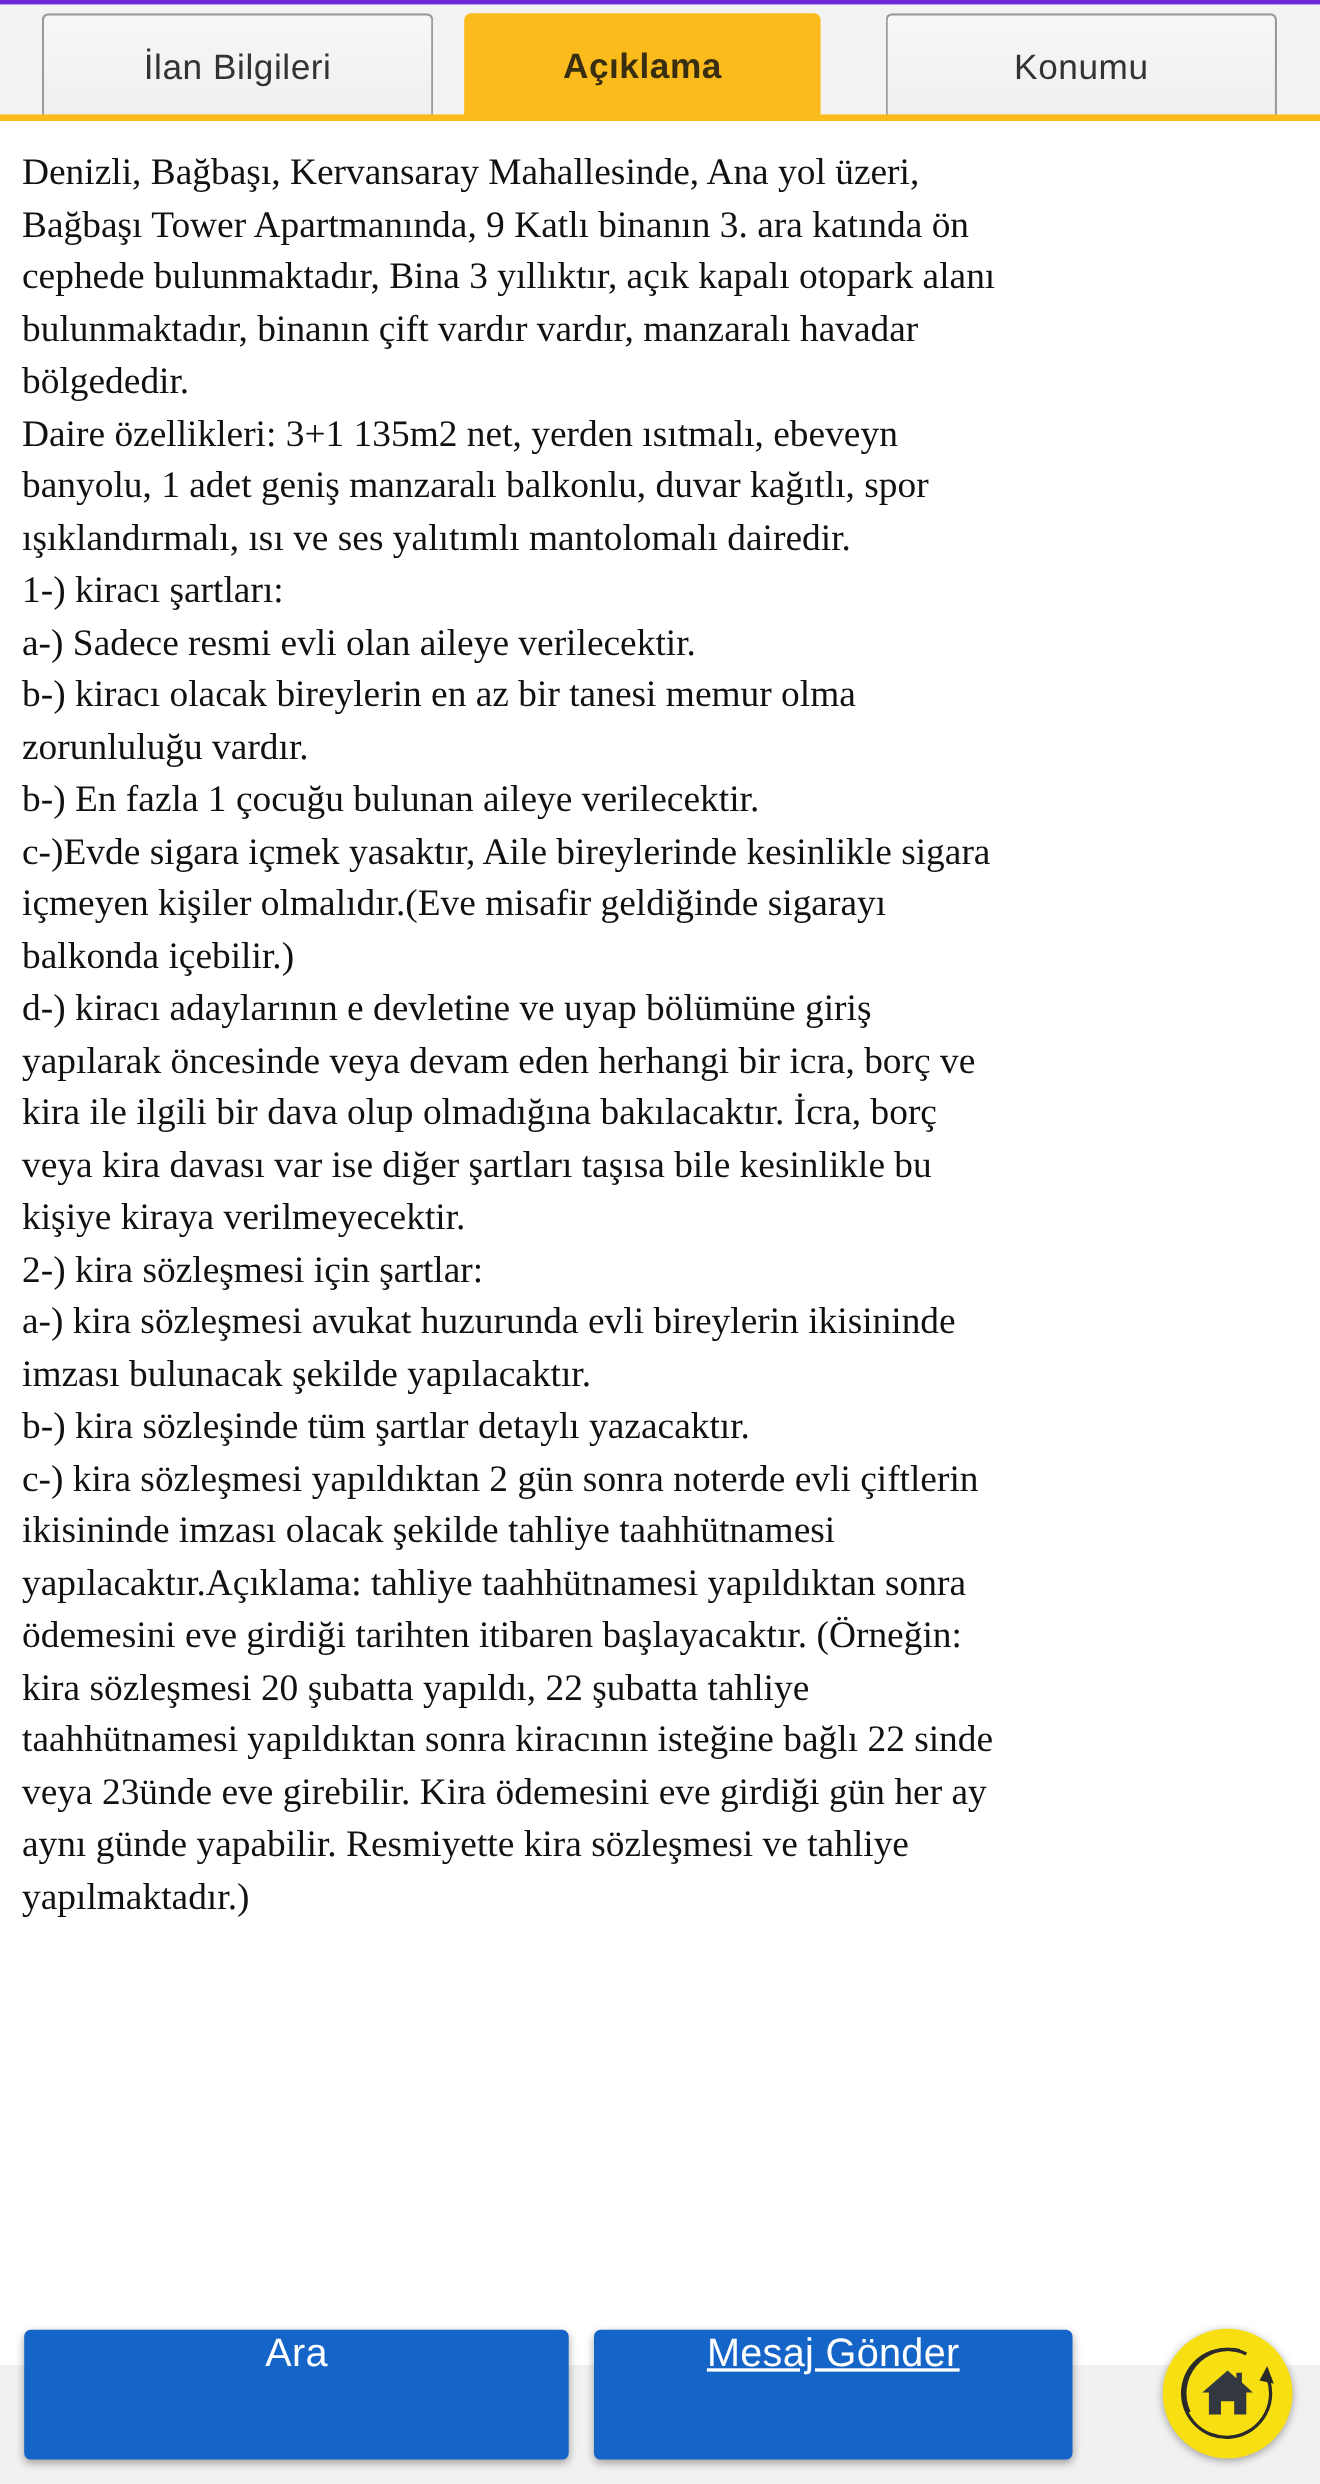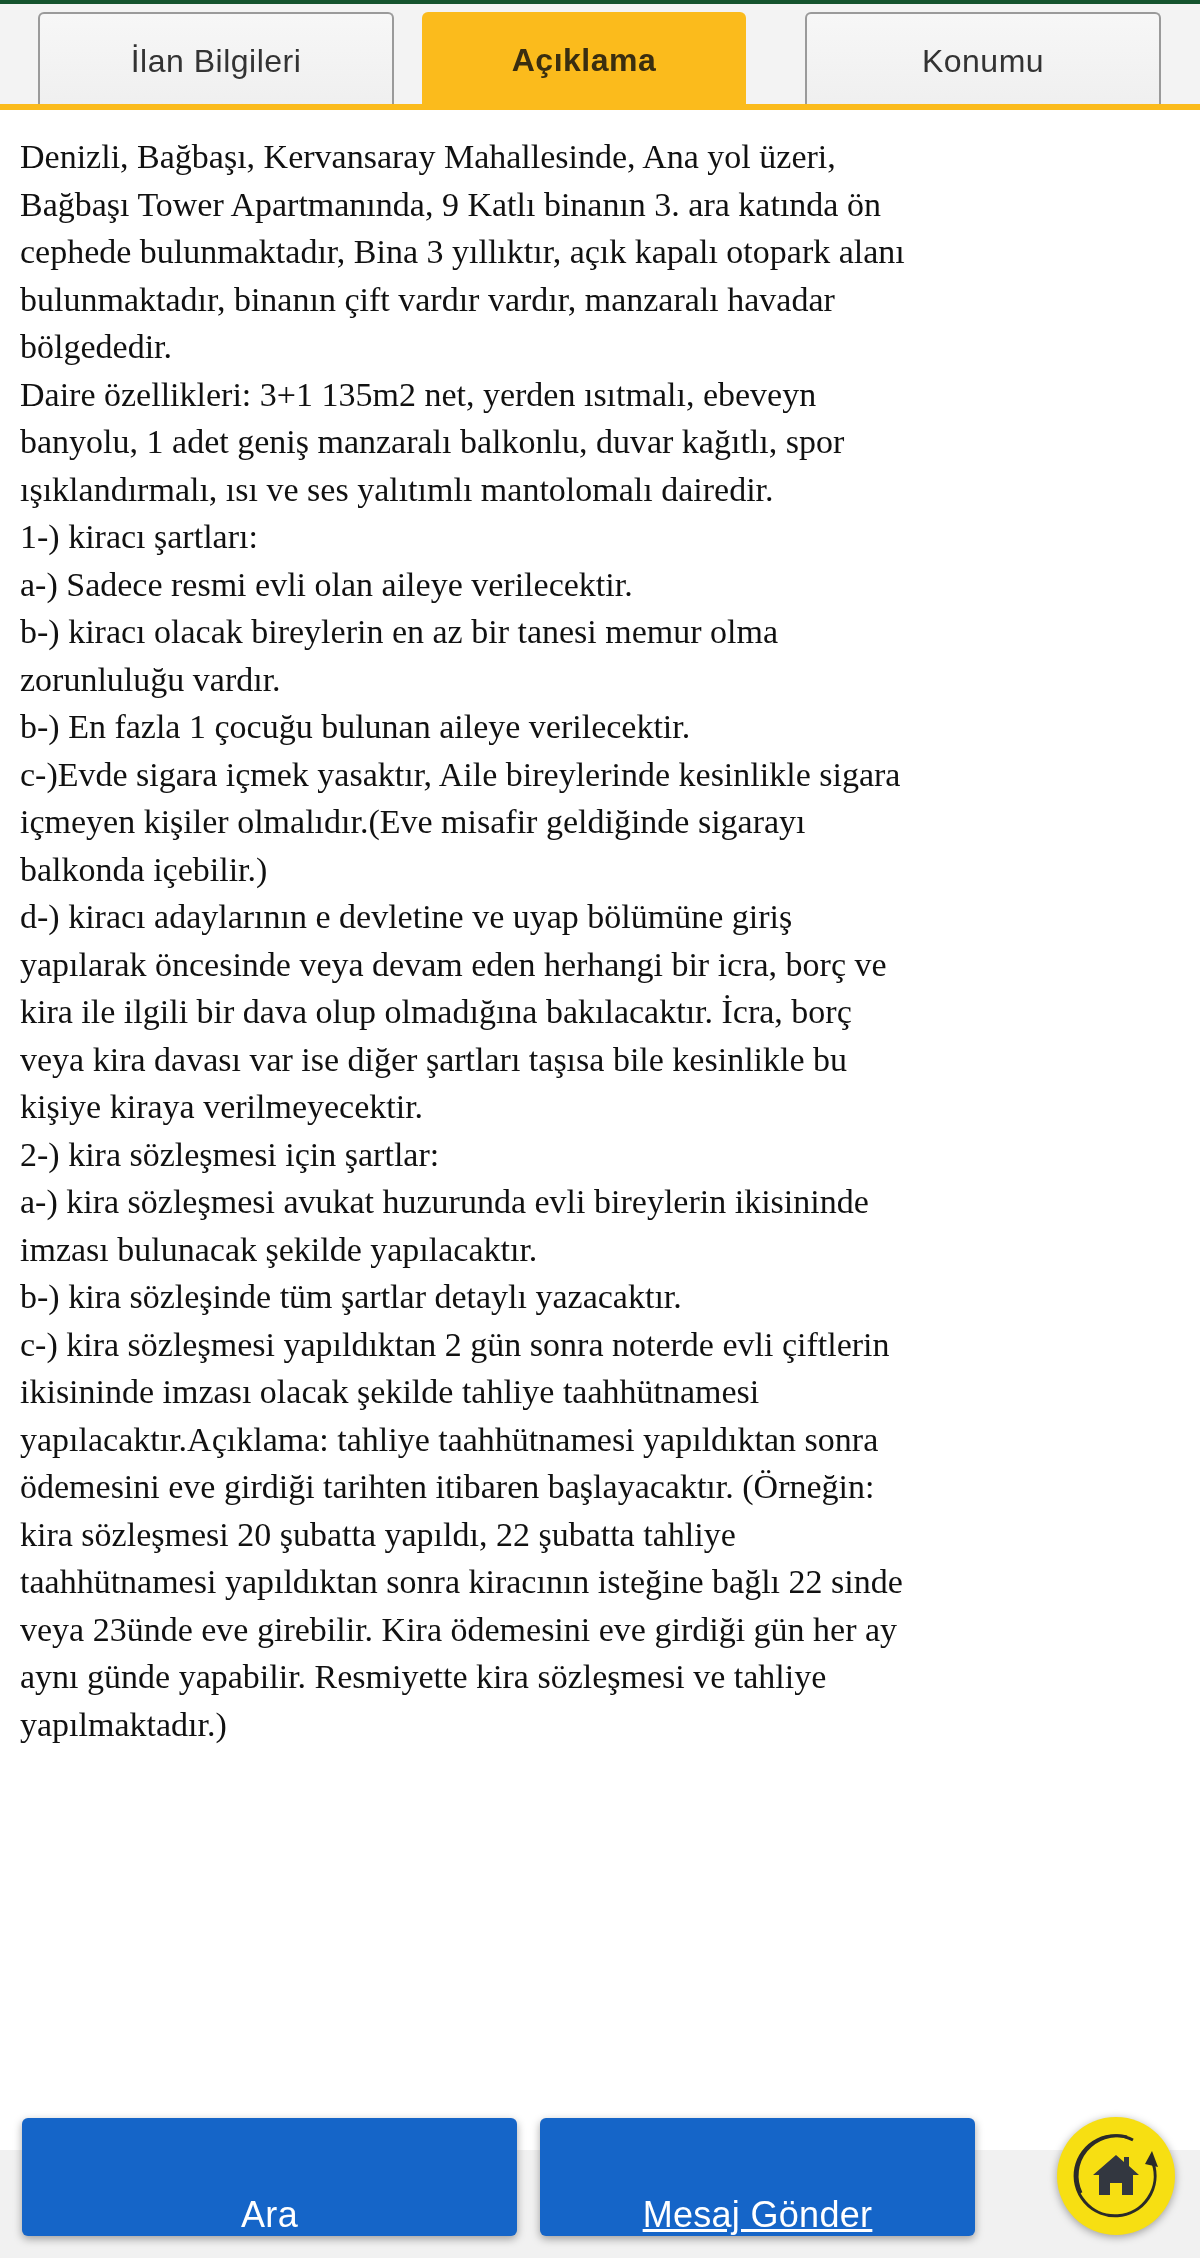--- a/index.html
+++ b/index.html
@@ -4,21 +4,21 @@
 <style>
   html, body { margin: 0; padding: 0; }
   body {
     width: 1200px; height: 2258px; position: relative; overflow: hidden;
     background: #ffffff;
     font-family: "Liberation Sans", sans-serif;
   }
   .topbar {
     position: absolute; left: 0; top: 0; width: 1200px; height: 104px;
     background: #f3f3f3;
-    border-top: 4px solid #14532d;
+    border-top: 4px solid #6d28d9;
     box-sizing: border-box;
   }
   .tab {
     position: absolute; top: 8px; height: 96px;
     box-sizing: border-box;
     border: 2px solid #9a9a9a; border-bottom: none;
     border-radius: 6px 6px 0 0;
     background: linear-gradient(#f7f7f7, #efefef);
     display: flex; align-items: center; justify-content: center;
     font-size: 32px; color: #333333; letter-spacing: 0.5px;
@@ -39,21 +39,21 @@
   .content p { margin: 0; white-space: nowrap; }
   .bottombar {
     position: absolute; left: 0; top: 2150px; width: 1200px; height: 108px;
     background: #f1f1f1;
   }
   .btn {
     position: absolute; top: 2118px; height: 118px;
     background: #1565c8; color: #ffffff;
     border-radius: 6px;
     box-shadow: 0 3px 8px rgba(0,0,0,0.35);
-    display: flex; align-items: flex-end; justify-content: center;
+    display: flex; align-items: flex-start; justify-content: center;
     font-size: 36px; letter-spacing: 0.3px;
     cursor: pointer;
   }
   .home {
     position: absolute; left: 1057px; top: 2117px; width: 118px; height: 118px;
     border-radius: 50%; background: #f7df12;
     box-shadow: 0 2px 8px rgba(0,0,0,0.35);
     cursor: pointer;
   }
   .home svg { position: absolute; left: 0; top: 0; }

